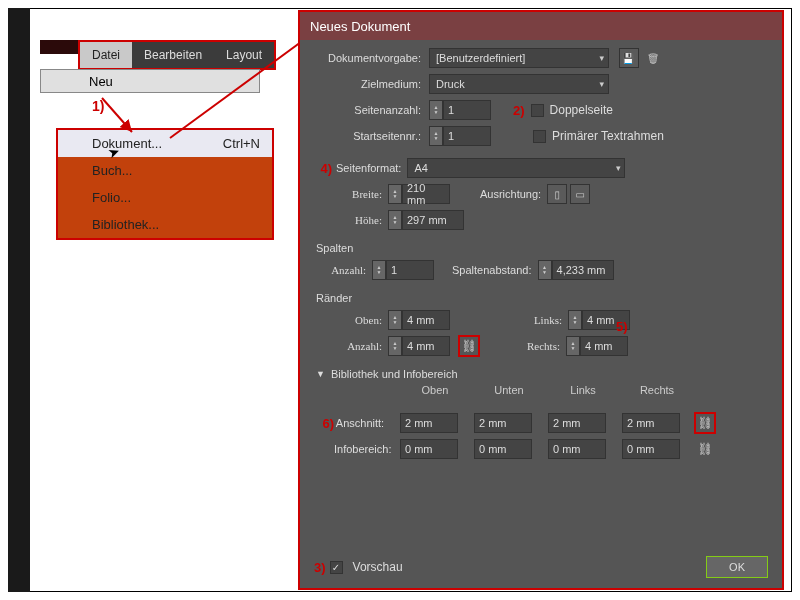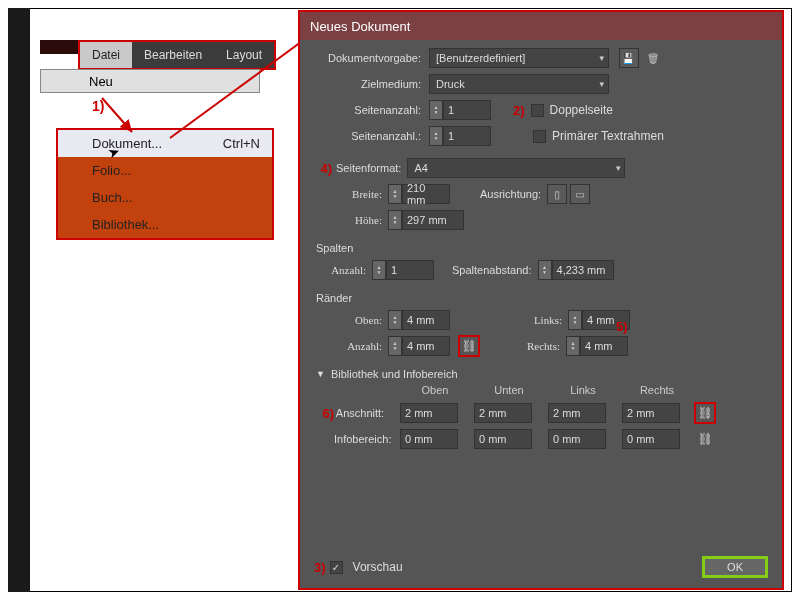--- a/index.html
+++ b/index.html
@@ -28,28 +28,28 @@
   .dropdown::after { content: "▾"; position: absolute; right: 4px; font-size: 9px; color: #ccc; }
   .numfield { display: flex; align-items: center; }
   .spinner { width: 14px; height: 20px; background: #666; border: 1px solid #333; display: flex; flex-direction: column; justify-content: center; align-items: center; font-size: 5px; color: #ccc; line-height: 5px; }
   .input { background: #444; border: 1px solid #333; height: 20px; color: #ddd; padding: 0 4px; font-size: 11px; display: flex; align-items: center; min-width: 48px; }
   .cbx { width: 13px; height: 13px; border: 1px solid #333; background: #444; margin-right: 6px; display: inline-flex; align-items: center; justify-content: center; font-size: 10px; color: #ddd; }
   .anno { color: #c00; font-size: 13px; font-weight: bold; }
   .section-hdr { margin-top: 10px; margin-bottom: 4px; font-size: 11px; color: #ddd; padding-left: 2px; display: flex; align-items: center; gap: 6px; }
   .icon-btn { width: 20px; height: 20px; background: #5a5a5a; border: 1px solid #333; display: inline-flex; align-items: center; justify-content: center; font-size: 10px; color: #ccc; }
   .link-toggle { width: 22px; height: 22px; border: 2px solid #c00; background: #555; display: inline-flex; align-items: center; justify-content: center; font-size: 12px; color: #ddd; }
   .link-toggle.nored { border-color: #555; }
-  .table-hdr { display: flex; font-size: 11px; color: #ccc; margin-bottom: 4px; }
+  .table-hdr { display: flex; font-size: 11px; color: #ccc; margin-bottom: 14px; }
   .table-hdr span { width: 74px; text-align: center; }
   .bleed-row { display: flex; align-items: center; height: 26px; }
   .bleed-lbl { width: 78px; text-align: center; padding-right: 6px; font-size: 11px; }
   .bleed-cell { width: 74px; display: flex; justify-content: center; }
   .bleed-cell .input { min-width: 58px; width: 58px; }
   .dlg-footer { position: absolute; bottom: 10px; left: 14px; right: 14px; display: flex; align-items: center; justify-content: space-between; }
-  .btn { background: #666; border: 3px solid #84cc16; height: 22px; padding: 0 22px; color: #ddd; font-size: 11px; display: inline-flex; align-items: center; }
+  .btn { background: #666; border: 1px solid #84cc16; height: 22px; padding: 0 22px; color: #ddd; font-size: 11px; display: inline-flex; align-items: center; }
   svg.arrow { position: absolute; pointer-events: none; }
 </style>
 </head>
 <body>
 
 <div class="frame-border"></div>
 <div class="left-ruler"></div>
 
 <div class="id-badge">Id</div>
 
@@ -62,24 +62,24 @@
 <div class="neu-flyout">Neu</div>
 
 <div class="anno-1">1)</div>
 
 <div class="submenu">
   <div class="sm-item hover">
     <span>Dokument...</span>
     <span>Ctrl+N</span>
   </div>
   <div class="sm-item">
+      <span>Buch...</span>
+    </div>
+  <div class="sm-item">
       <span>Folio...</span>
-    </div>
-  <div class="sm-item">
-      <span>Buch...</span>
     </div>
   <div class="sm-item">
       <span>Bibliothek...</span>
     </div>
 </div>
 <div class="cursor">➤</div>
 
 <svg class="arrow" style="top:92px;left:96px;" width="50" height="50">
     <defs>
       <marker id="ah1" markerWidth="8" markerHeight="8" refX="6" refY="3" orient="auto">
@@ -123,21 +123,21 @@
         <div class="input">1</div>
       </div>
       <span style="width:22px"></span>
       <span class="anno">2)</span>
       <span style="width:6px"></span>
       <span class="cbx"></span>
       <span>Doppelseite</span>
     </div>
 
     <div class="row">
-      <span class="lbl">Seitenanzahl.:</span>
+      <span class="lbl">Startseitennr.:</span>
       <div class="numfield">
         <div class="spinner">▲<br>▼</div>
         <div class="input">1</div>
       </div>
       <span style="width:42px"></span>
       <span class="cbx"></span>
       <span>Primärer Textrahmen</span>
     </div>
 
     <div class="row" style="margin-top:8px">

